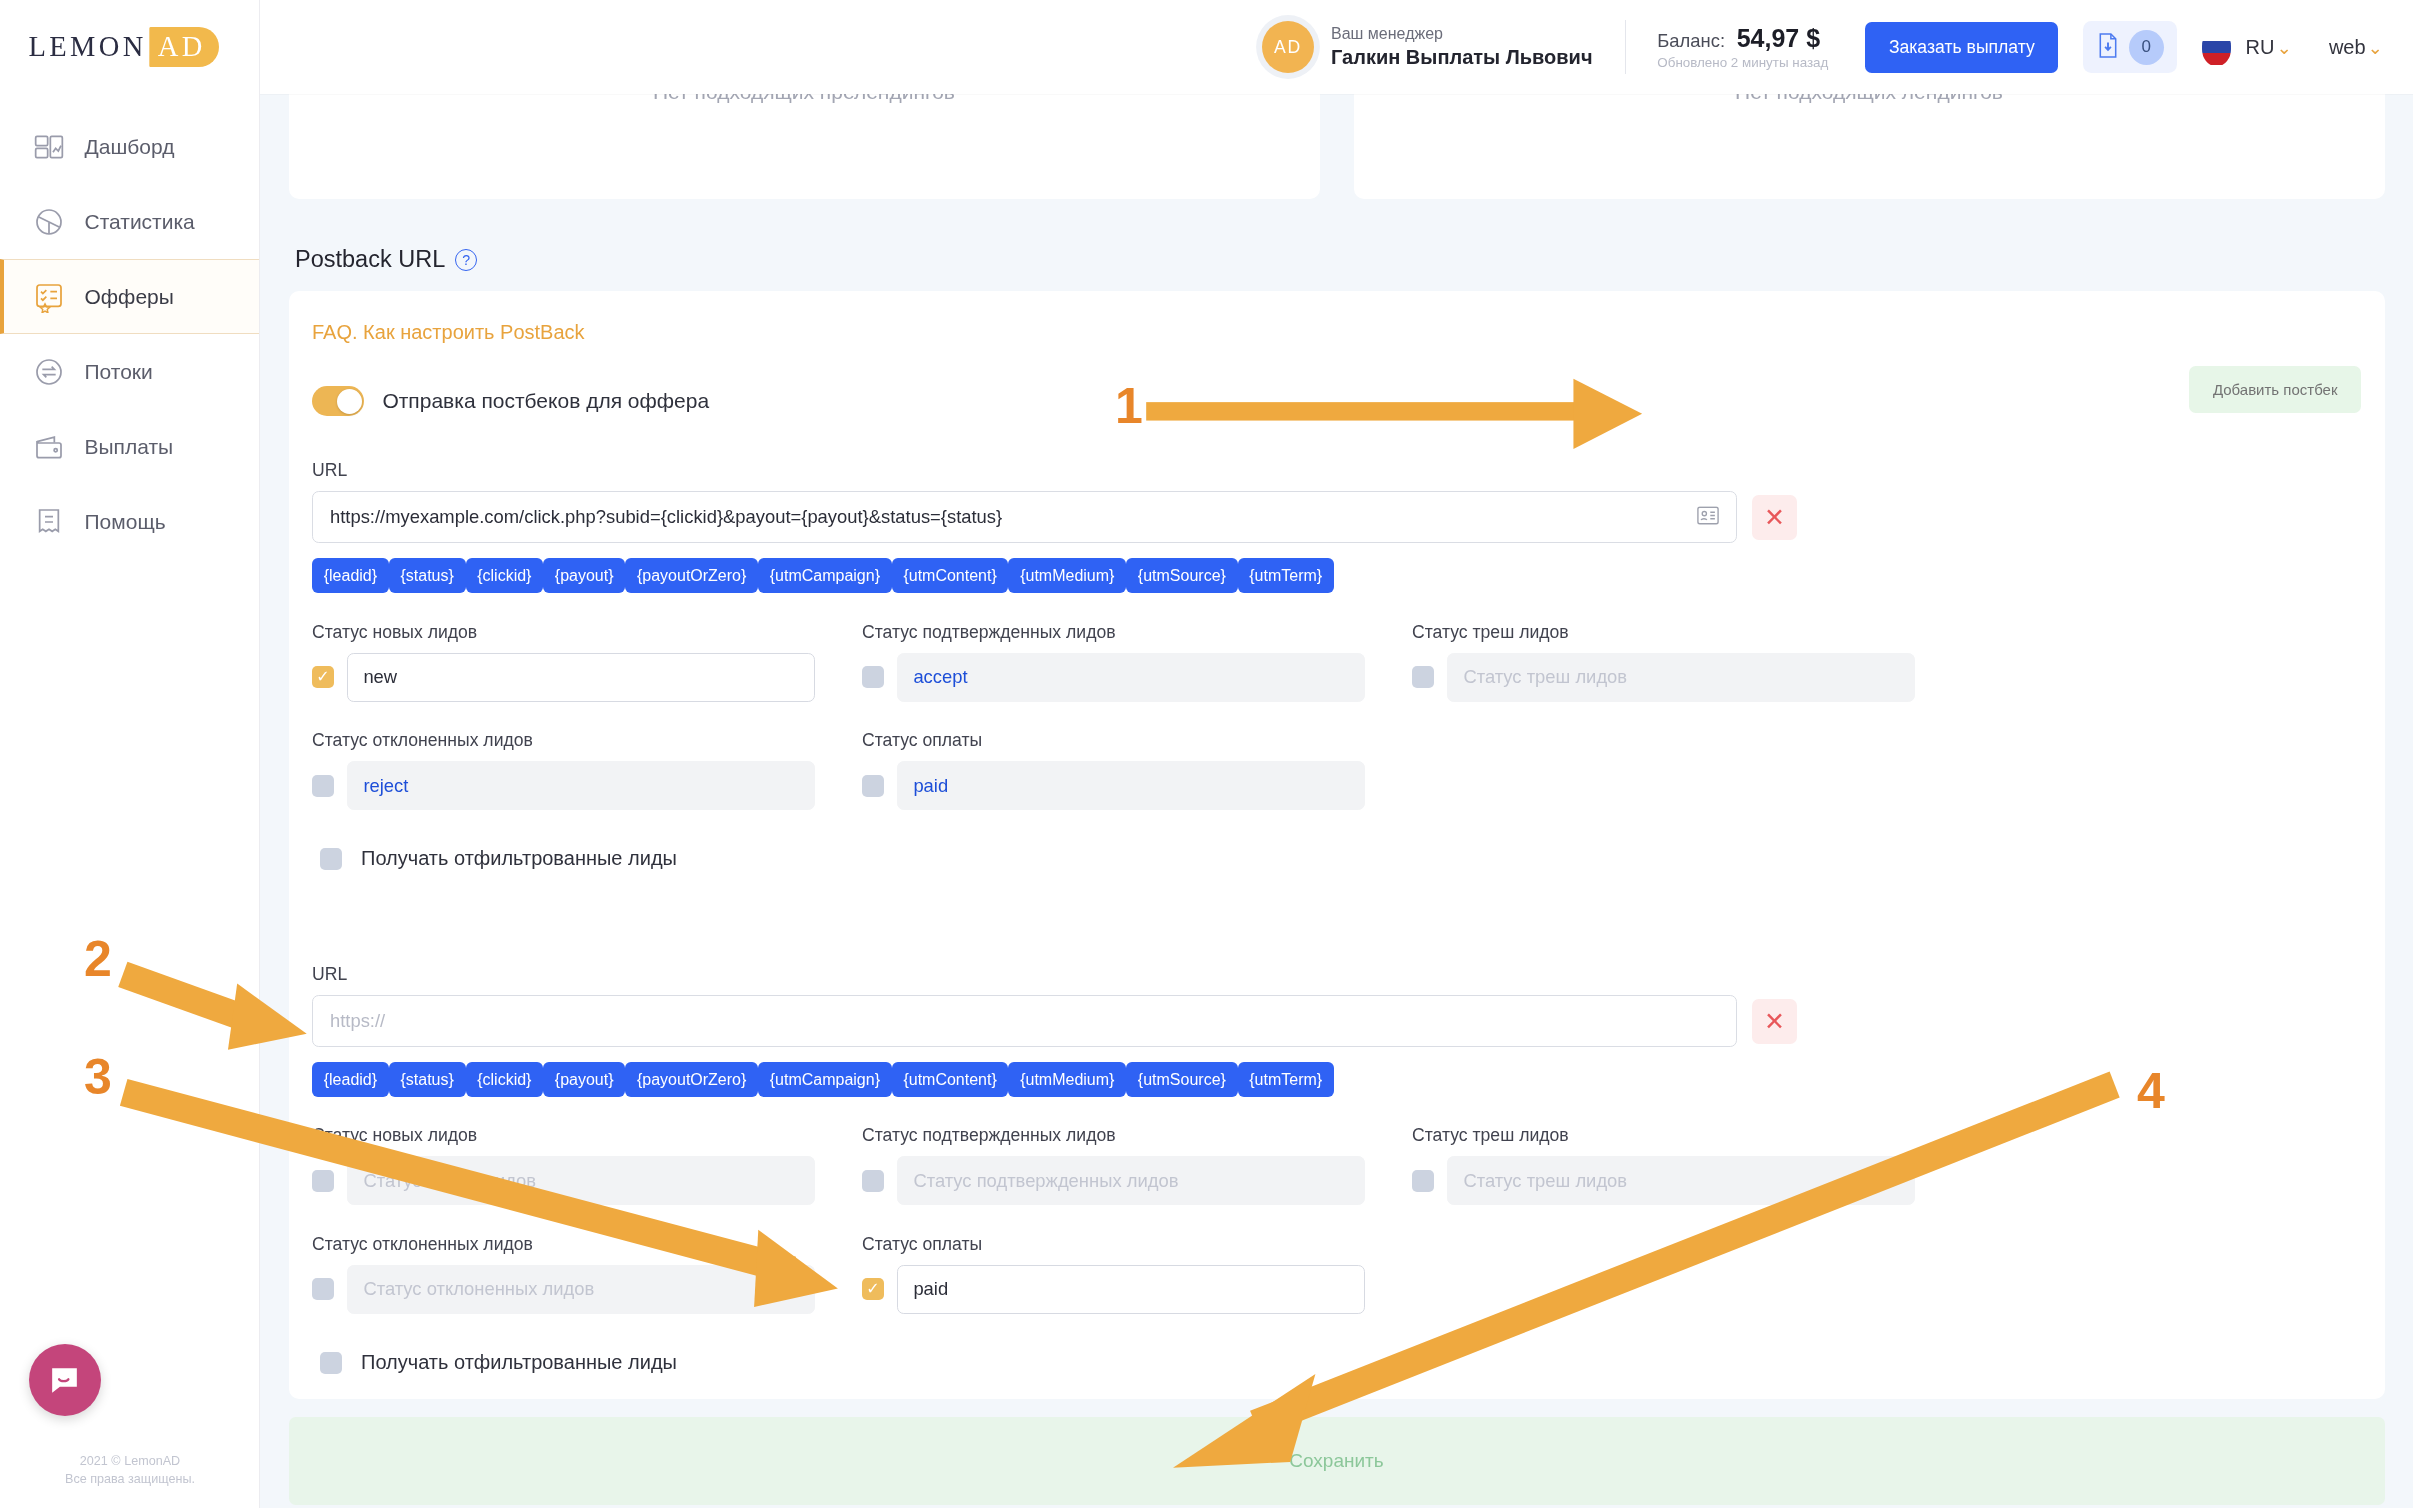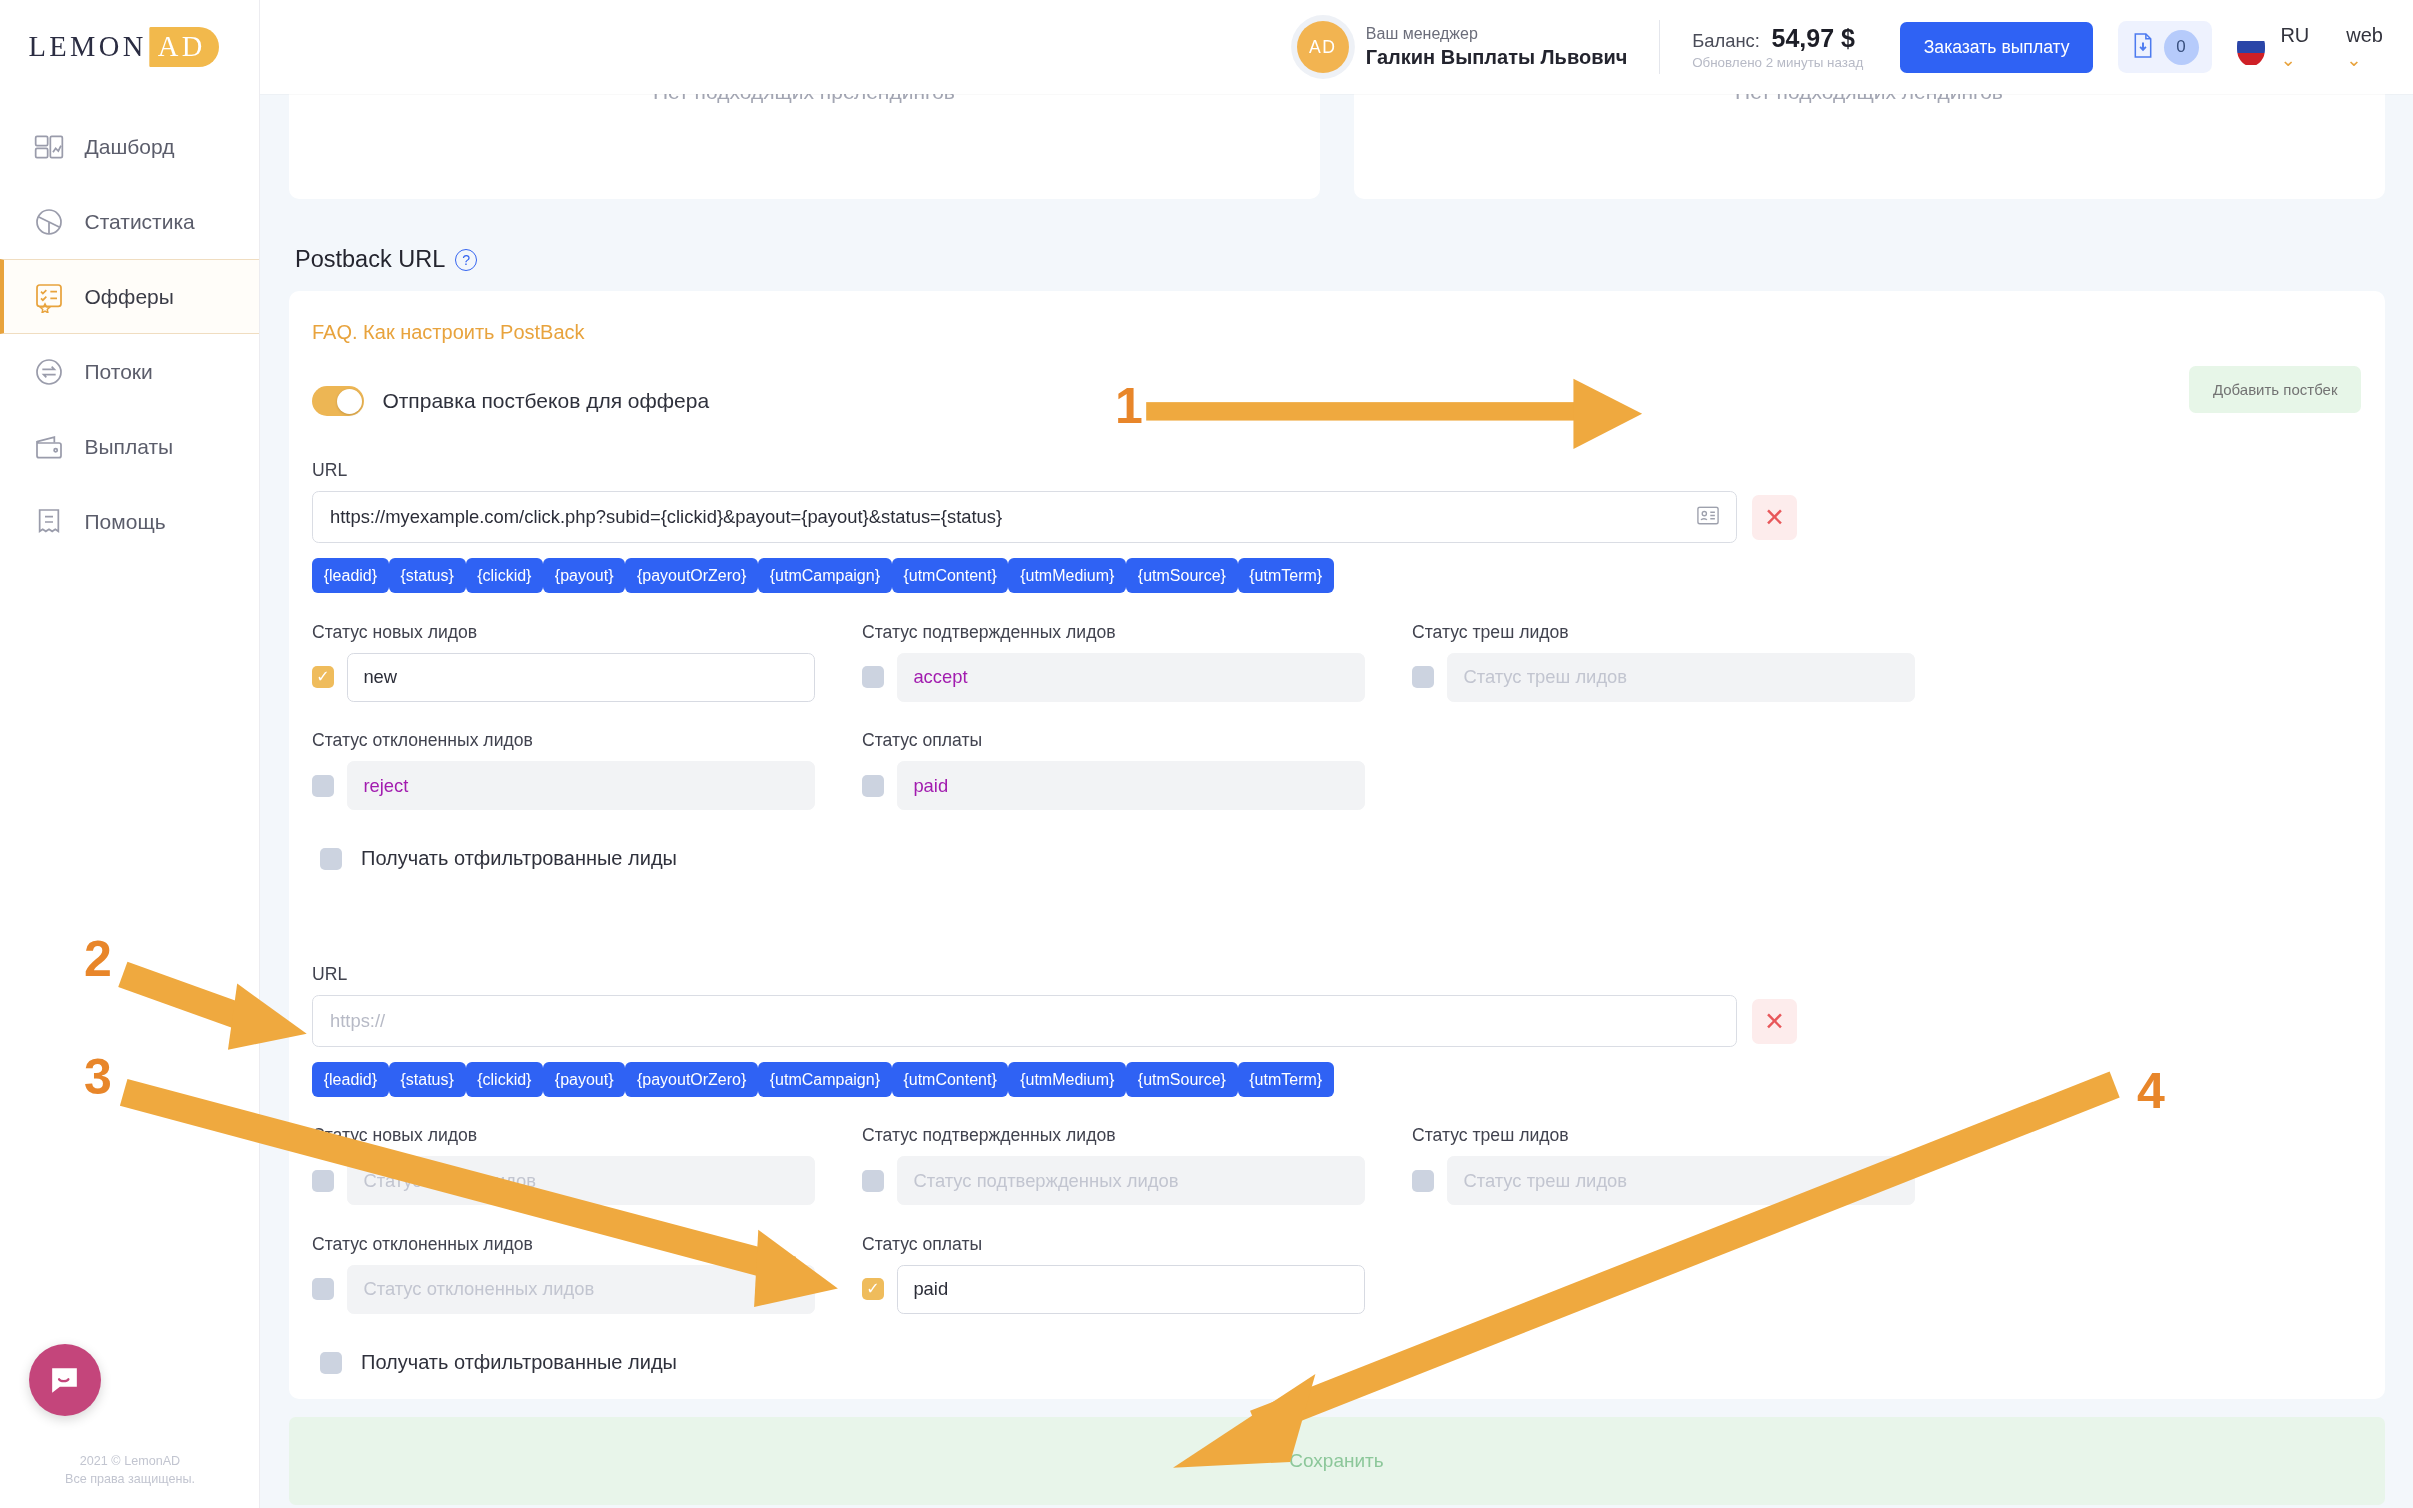--- a/index.html
+++ b/index.html
@@ -99,22 +99,22 @@
     width: 35px; height: 35px; display: flex; align-items: center;
     justify-content: center; font-size: 17px;
   }
   .flag {
     margin-left: 25px; width: 28.5px; height: 37px; border-radius: 13.4px/17px;
     overflow: hidden; display: block; flex: none;
   }
   .flag i { display: block; height: 33.34%; }
   .flag .w { background: #ffffff; } .flag .b { background: #2a45a8; } .flag .r { background: #cf2027; }
   .sel {
-    display: flex; align-items: flex-start; gap: 2px; margin-left: 15px; cursor: pointer;
-    font-size: 20px; color: #33343e; flex-direction: column;
+    display: flex; align-items: flex-end; gap: 2px; margin-left: 15px; cursor: pointer;
+    font-size: 20px; color: #33343e;
   }
   .sel.web { margin-left: 37px; }
   .chev { color: #e8a33d; font-size: 18.4px; }
 
   
   .main {
     position: absolute; left: 260px; top: 0; right: 0; bottom: 0;
     background: #f3f7fb; overflow: hidden;
   }
   .cards-row {
@@ -195,21 +195,21 @@
     width: 22px; height: 22px; border-radius: 5px; background: #ccd3e0;
     flex: none; cursor: pointer; display: flex; align-items: center; justify-content: center;
   }
   .chk.on { background: #efbc5c; }
   .chk.on::after { content: "✓"; color: #ffffff; font-size: 16px; line-height: 1; }
   .txt {
     flex: 1; height: 49px; border-radius: 6.7px; font-size: 18.4px; padding: 0 15px;
     font-family: inherit;
   }
   .txt.active { background: #ffffff; border: 0.8px solid #d7dae2; color: #2b2d38; }
-  .txt.disabled { background: #f2f3f5; border: 0.8px solid #f2f3f5; color: #a21caf; }
+  .txt.disabled { background: #f2f3f5; border: 0.8px solid #f2f3f5; color: #1d4ed8; }
   .txt::placeholder { color: #c2c5d0; }
 
   .filtered-row { display: flex; align-items: flex-end; gap: 19px; margin-top: 37px; padding-left: 8px; }
   .filtered-row .lbl { font-size: 20px; color: #2f313c; }
 
   .divider-space { height: 50px; }
 
   .btn-save {
     display: block; width: calc(100% - 57px); margin: 18.4px 28.5px 0 28.5px;
     background: #e8f5ea; color: #8cc79a; border: none; border-radius: 6.7px;

